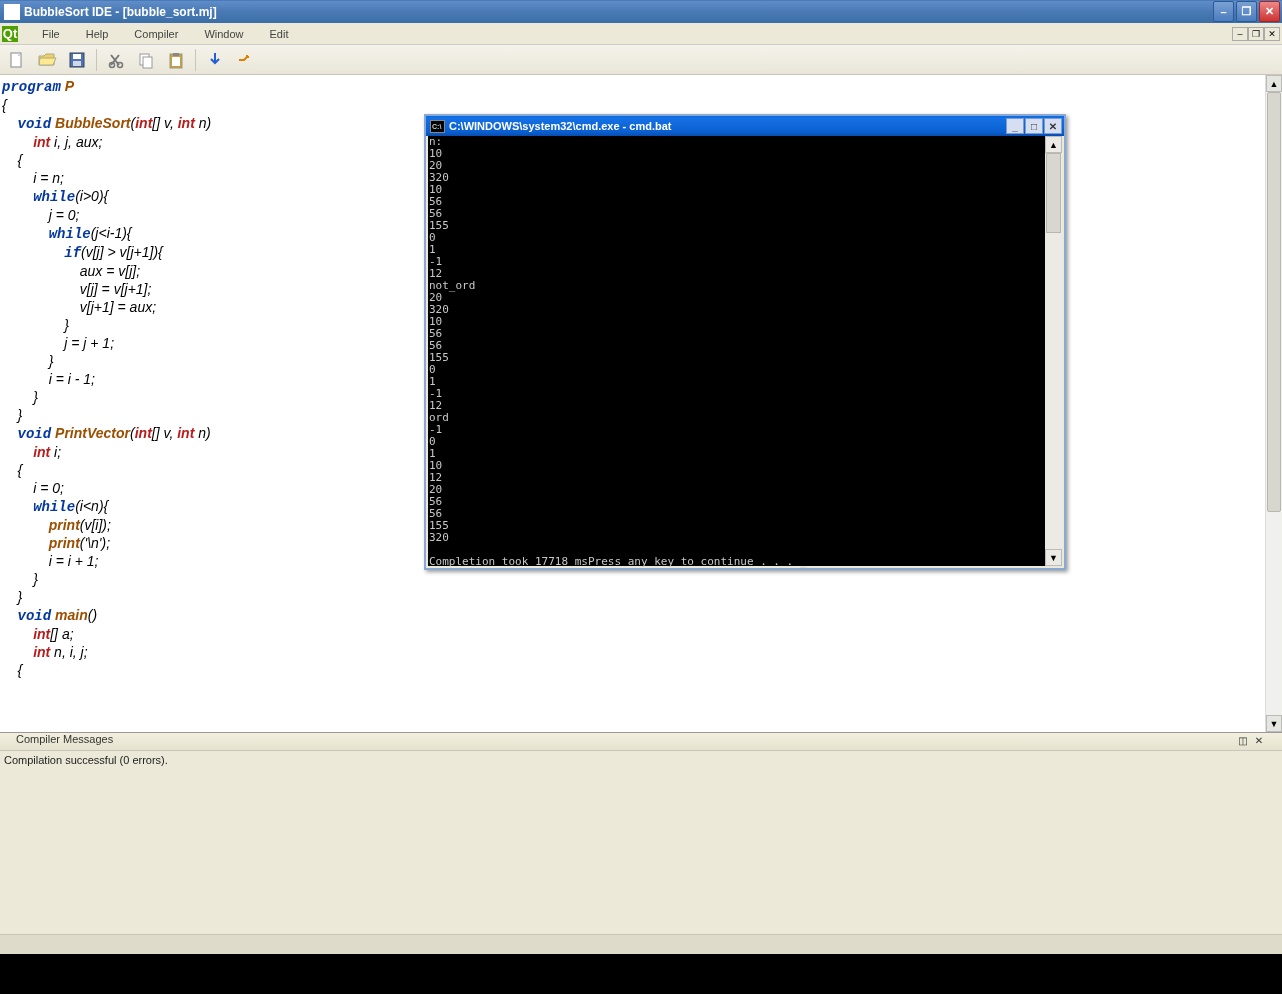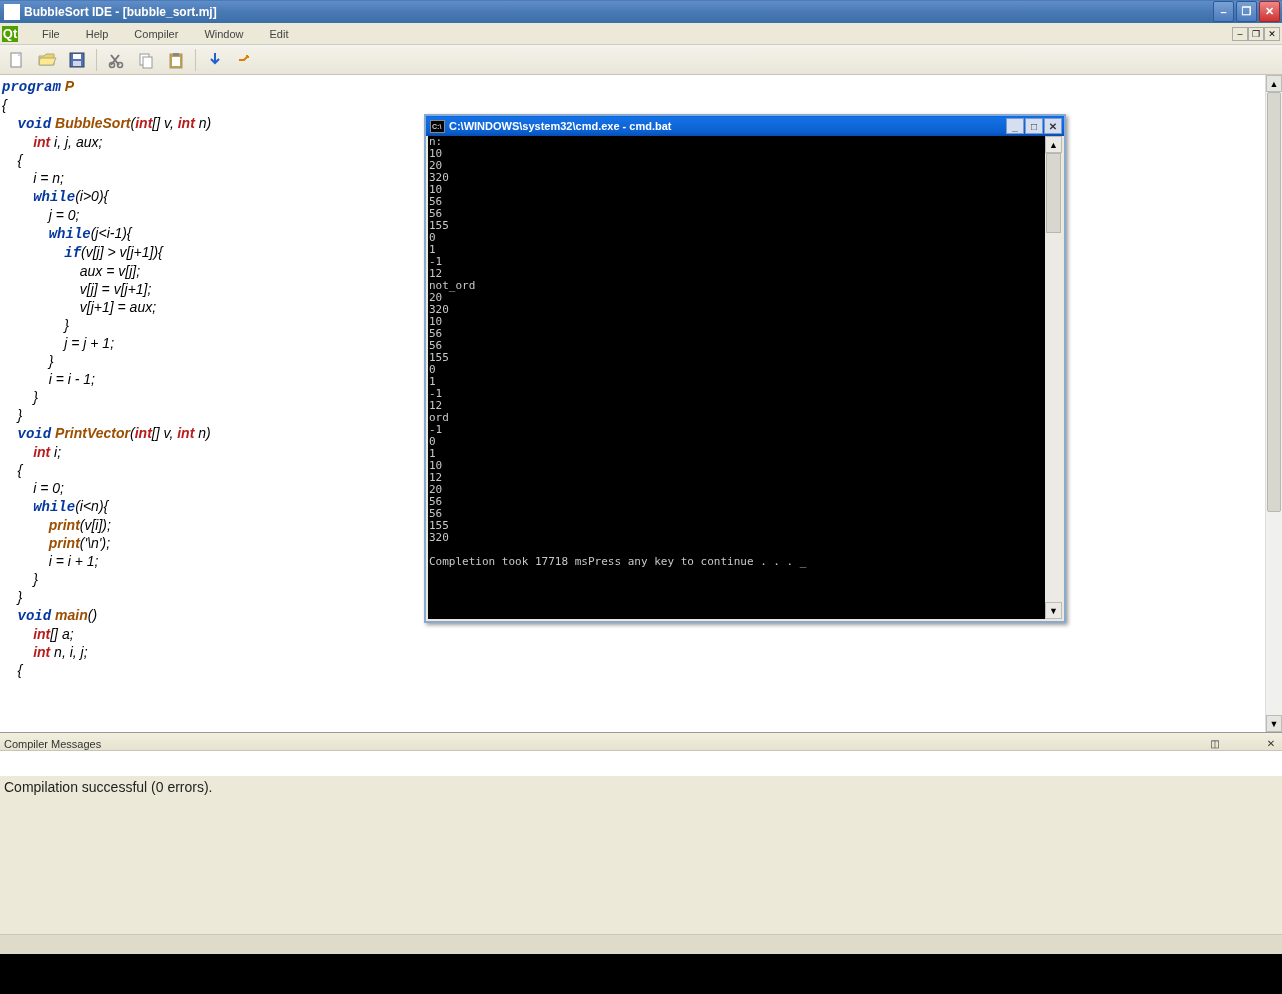--- a/index.html
+++ b/index.html
@@ -174,43 +174,41 @@
   bottom: 60px;
   height: 202px;
   background: #fff;
   border-top: 1px solid #999;
 }
 .compiler-header {
   height: 18px;
   background: linear-gradient(to bottom, #f2efde, #e6e2d0);
   border-bottom: 1px solid #c9c5b8;
   display: flex;
-  align-items: flex-end;
-  padding: 0 4px;
+  align-items: flex-start;
+  padding: 0 16px;
   font-size: 11px;
   color: #333;
-  gap: 40px;
 }
 .compiler-header .title { flex: 1; }
 .panel-ctl {
   width: 14px; height: 14px;
   margin-left: 2px;
   display: inline-flex;
   align-items: center;
   justify-content: center;
   font-size: 10px;
   cursor: pointer;
 }
 .compiler-body {
   padding: 3px 4px;
-  font-size: 14px;
+  font-size: 11px;
   color: #222;
   background: #ece9d8;
   height: calc(100% - 18px);
-  margin-top: 25px;
 }
 
 
 .statusbar {
   position: absolute;
   left: 0; right: 0; bottom: 40px;
   height: 20px;
   background: #dedbca;
   border-top: 1px solid #c9c5b8;
 }
@@ -222,21 +220,21 @@
   height: 40px;
   background: #000;
 }
 
 
 .console-window {
   position: absolute;
   left: 424px;
   top: 114px;
   width: 642px;
-  height: 509px;
+  height: 456px;
   background: #ece9d8;
   border: 2px solid #89a9d5;
   box-shadow: 2px 2px 4px rgba(0,0,0,0.4);
 }
 .console-title {
   height: 20px;
   background: linear-gradient(to bottom, #0a69e0, #1571e4 10%, #0a5fd0 80%, #084db0);
   color: white;
   font-weight: bold;
   font-size: 11px;

